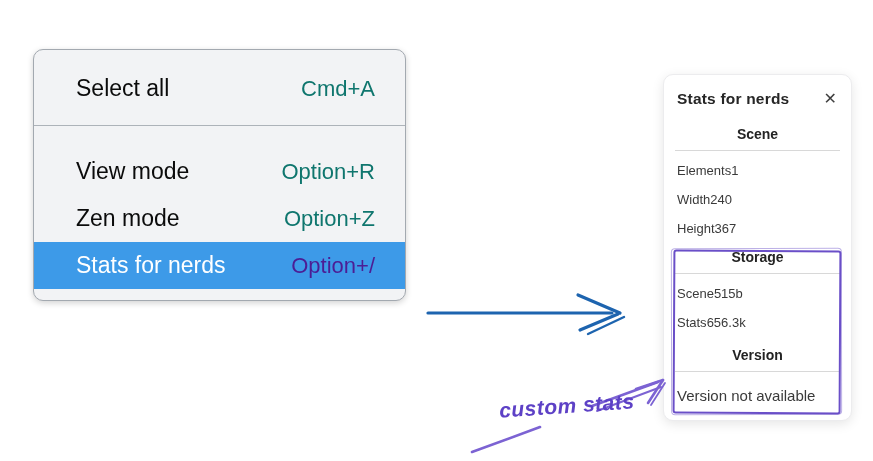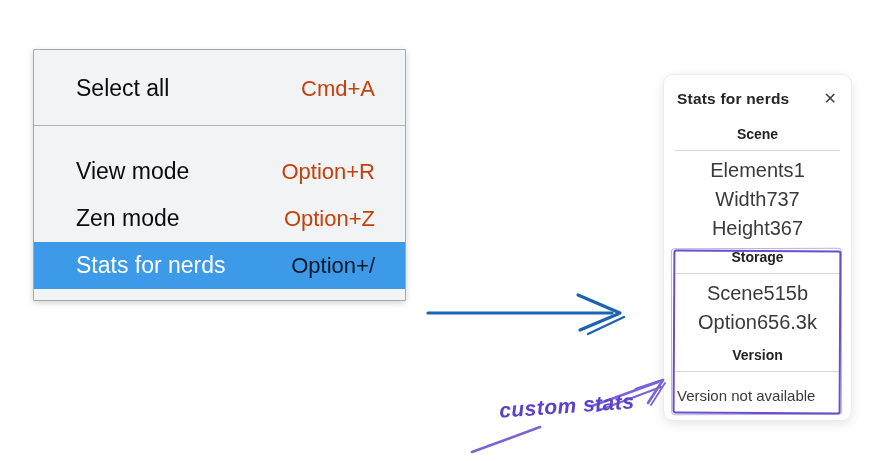--- a/index.html
+++ b/index.html
@@ -8,36 +8,36 @@
   .stage {
     position:relative; width:873px; height:461px;
     background:#ffffff; overflow:hidden;
   }
 
   
   .menu {
     position:absolute; left:33px; top:49px; width:373px;
     background:#f2f3f5;
     border:1.5px solid #a3a9b0;
-    border-radius:1px;
+    border-radius:10px;
     box-shadow:0 2px 6px rgba(0,0,0,0.18);
     padding:15px 0 11px 0;
     overflow:hidden;
   }
   .menu-item {
     height:47px;
     display:flex; align-items:center; justify-content:space-between;
     padding:0 30px 0 42px;
     font-size:23px;
   }
   .menu-item .mi-label { color:#0b0b0b; }
-  .menu-item .mi-shortcut { color:#c2410c; font-size:22px; }
+  .menu-item .mi-shortcut { color:#0f766e; font-size:22px; }
   .menu-item.highlighted { background:#3d9ae8; }
   .menu-item.highlighted .mi-label { color:#ffffff; }
-  .menu-item.highlighted .mi-shortcut { color:#0f172a; }
+  .menu-item.highlighted .mi-shortcut { color:#4c1d95; }
   .menu-divider {
     border:none; border-top:1.5px solid #adb3b9;
     margin:13px 0 22px 0;
   }
 
   
   .blue-arrow { position:absolute; left:420px; top:290px; }
 
   
   .panel {
@@ -61,22 +61,22 @@
     text-align:center; font-weight:bold; font-size:14px; color:#232323;
     margin-top:18px;
   }
   .section-heading.tight { margin-top:6px; }
   .section-heading.tighter { margin-top:10px; }
   .panel hr {
     border:none; border-top:1px solid #d8d8d8;
     margin:8px 11px 5px 11px;
   }
   .stat-row {
-    display:flex; align-items:center; justify-content:center;
-    padding:4px 13px; font-size:20px; line-height:21px;
+    display:flex; align-items:center; justify-content:flex-start;
+    padding:4px 13px; font-size:13px; line-height:21px;
   }
   .stat-value { text-align:right; }
   .version-note { padding:8px 13px 0 13px; font-size:15px; line-height:21px; }
 
   
   .storage-outline {
     position:absolute; left:673px; top:250px; width:168px; height:164px;
     border:2px solid #6a4fc8; border-radius:3px;
     transform:rotate(0.3deg);
     pointer-events:none;
@@ -138,35 +138,35 @@
     </div>
 
     <div class="section-heading">Scene</div>
     <hr>
     <div class="stat-row">
       <span class="stat-label">Elements</span>
       <span class="stat-value">1</span>
     </div>
     <div class="stat-row">
       <span class="stat-label">Width</span>
-      <span class="stat-value">737</span>
+      <span class="stat-value">240</span>
     </div>
     <div class="stat-row">
       <span class="stat-label">Height</span>
       <span class="stat-value">367</span>
     </div>
 
     <div class="section-heading tight">Storage</div>
     <hr>
     <div class="stat-row">
       <span class="stat-label">Scene</span>
       <span class="stat-value">515b</span>
     </div>
     <div class="stat-row">
-      <span class="stat-label">Option</span>
+      <span class="stat-label">Stats</span>
       <span class="stat-value">656.3k</span>
     </div>
 
     <div class="section-heading tighter">Version</div>
     <hr>
     <div class="version-note">Version not available</div>
   </div>
 
   <div class="storage-outline"></div>
 

